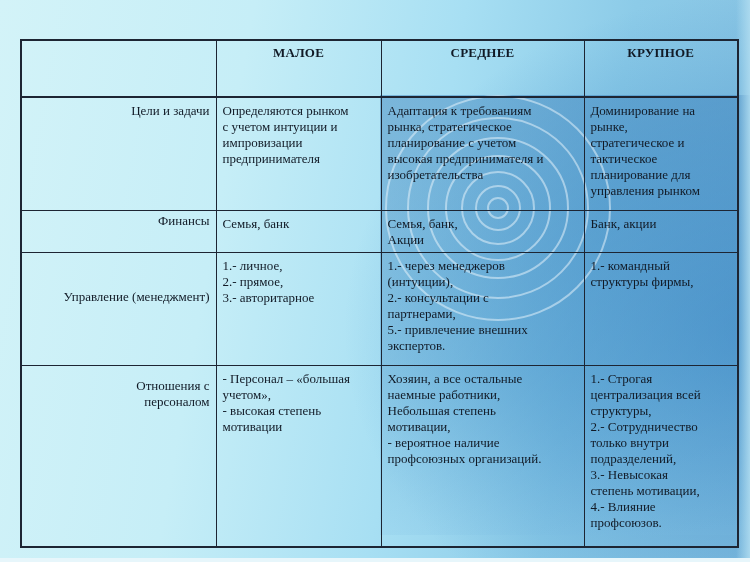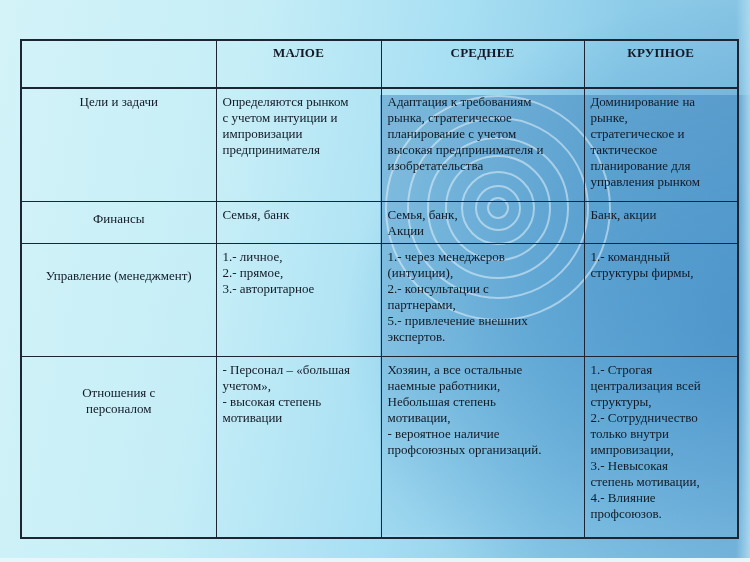--- a/index.html
+++ b/index.html
@@ -73,33 +73,33 @@
     }
     table.main thead th {
       border-bottom: 2px solid #1d2533;
       font-weight: bold;
       text-align: center;
       padding-top: 4px;
       font-size: 13px;
       letter-spacing: 0.2px;
     }
     td.rowhead {
-      text-align: center;
+      text-align: right;
       vertical-align: middle;
     }
     td.rowhead.top {
       vertical-align: top;
-      padding-top: 24px;
+      padding-top: 36px;
     }
     .line { display: block; white-space: nowrap; }
     .col0 { width: 195px; }
     .col1 { width: 165px; }
     .col2 { width: 203px; }
     .col3 { width: 154px; }
-    tr.h0 { height: 48px; }
+    tr.h0 { height: 57px; }
     tr.h1 { height: 113px; }
     tr.h2 { height: 42px; }
     tr.h3 { height: 113px; }
     tr.h4 { height: 182px; }
   </style>
 </head>
 <body>
 
 <div class="band"></div>
 <div class="swirl">
@@ -156,21 +156,21 @@
         <span class="line">Доминирование на</span>
         <span class="line">рынке,</span>
         <span class="line">стратегическое и</span>
         <span class="line">тактическое</span>
         <span class="line">планирование для</span>
         <span class="line">управления рынком</span>
       </td>
     </tr>
 
     <tr class="h2">
-      <td class="rowhead top" style="padding-top:9px;">
+      <td class="rowhead top" style="padding-top:2px;">
         <span>Финансы</span>
       </td>
       <td>
         <span class="line">Семья, банк</span>
       </td>
       <td>
         <span class="line">Семья, банк,</span>
         <span class="line">Акции</span>
       </td>
       <td>
@@ -195,21 +195,21 @@
         <span class="line">5.-  привлечение внешних</span>
         <span class="line">экспертов.</span>
       </td>
       <td>
         <span class="line">1.-  командный</span>
         <span class="line">структуры фирмы,</span>
       </td>
     </tr>
 
     <tr class="h4">
-      <td class="rowhead top" style="padding-top:28px;">
+      <td class="rowhead top" style="padding-top:12px;">
         <span class="line" style="white-space:normal;">Отношения с</span>
         <span class="line" style="white-space:normal;">персоналом</span>
       </td>
       <td>
         <span class="line">- Персонал – «большая</span>
         <span class="line">учетом»,</span>
         <span class="line">- высокая степень</span>
         <span class="line">мотивации</span>
       </td>
       <td>
@@ -219,21 +219,21 @@
         <span class="line">мотивации,</span>
         <span class="line">- вероятное наличие</span>
         <span class="line">профсоюзных организаций.</span>
       </td>
       <td>
         <span class="line">1.-  Строгая</span>
         <span class="line">централизация всей</span>
         <span class="line">структуры,</span>
         <span class="line">2.-  Сотрудничество</span>
         <span class="line">только внутри</span>
-        <span class="line">импровизации,</span>
+        <span class="line">подразделений,</span>
         <span class="line">3.-  Невысокая</span>
         <span class="line">степень мотивации,</span>
         <span class="line">4.-  Влияние</span>
         <span class="line">профсоюзов.</span>
       </td>
     </tr>
   </tbody>
 </table>
 
 </body></html>

